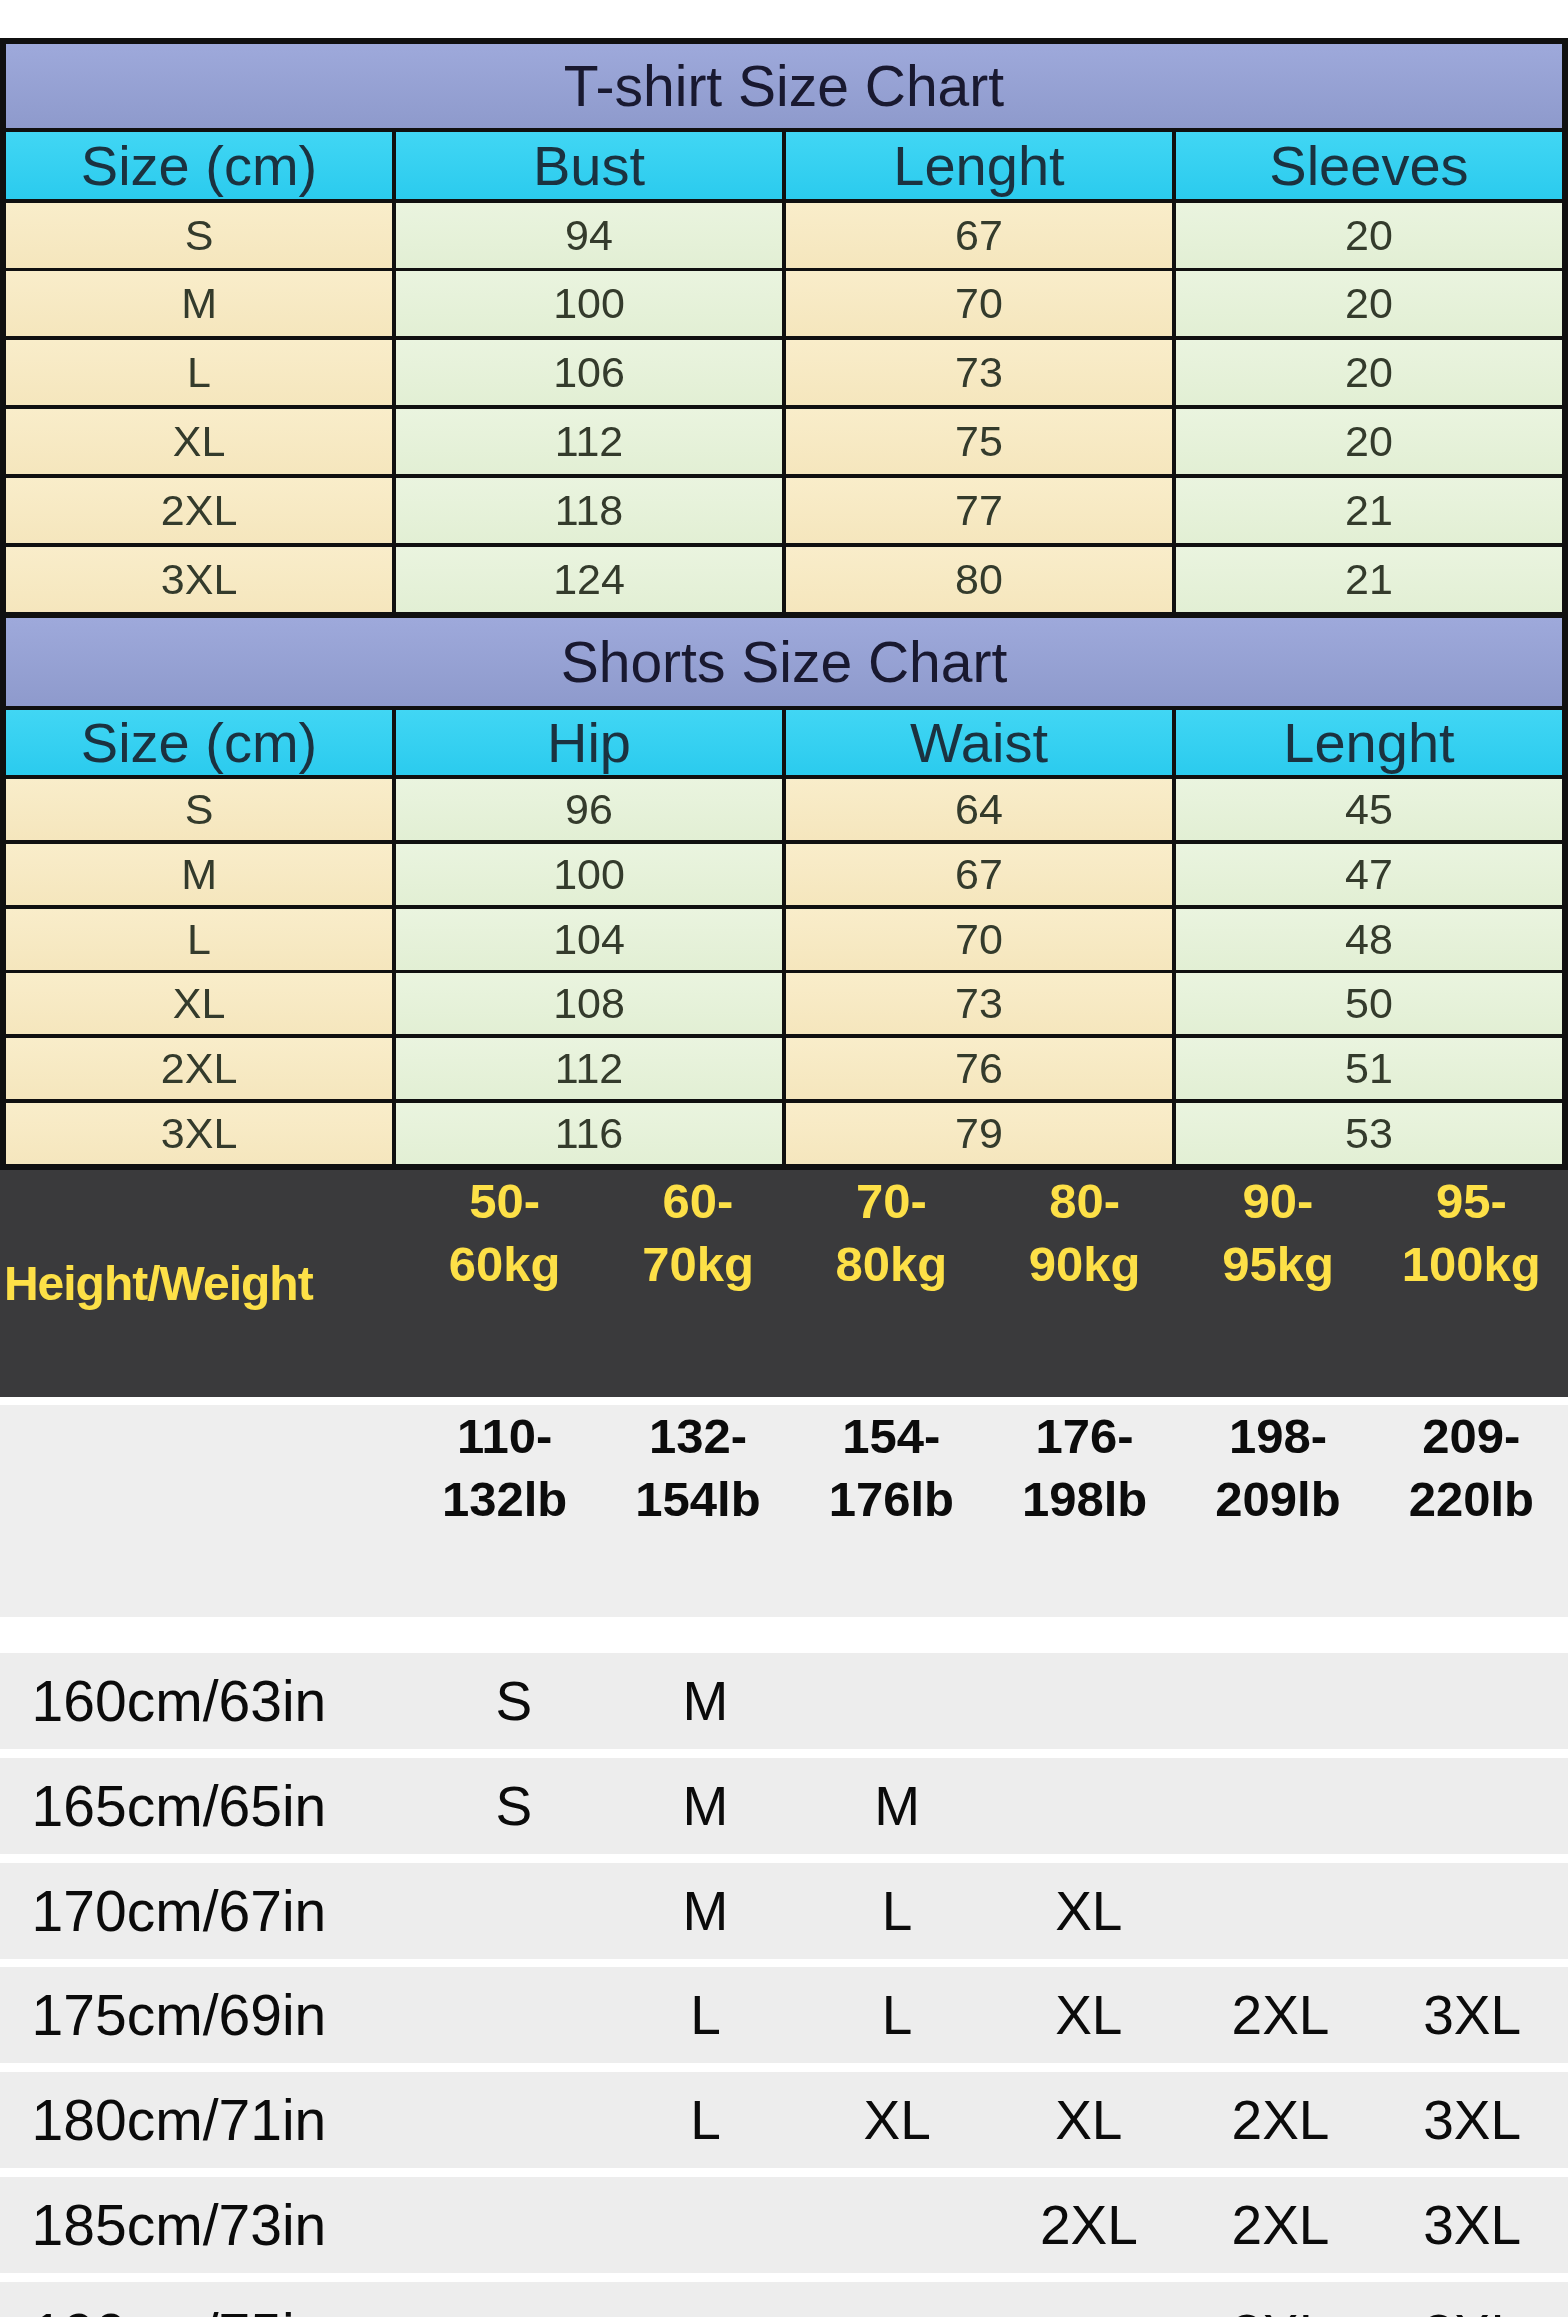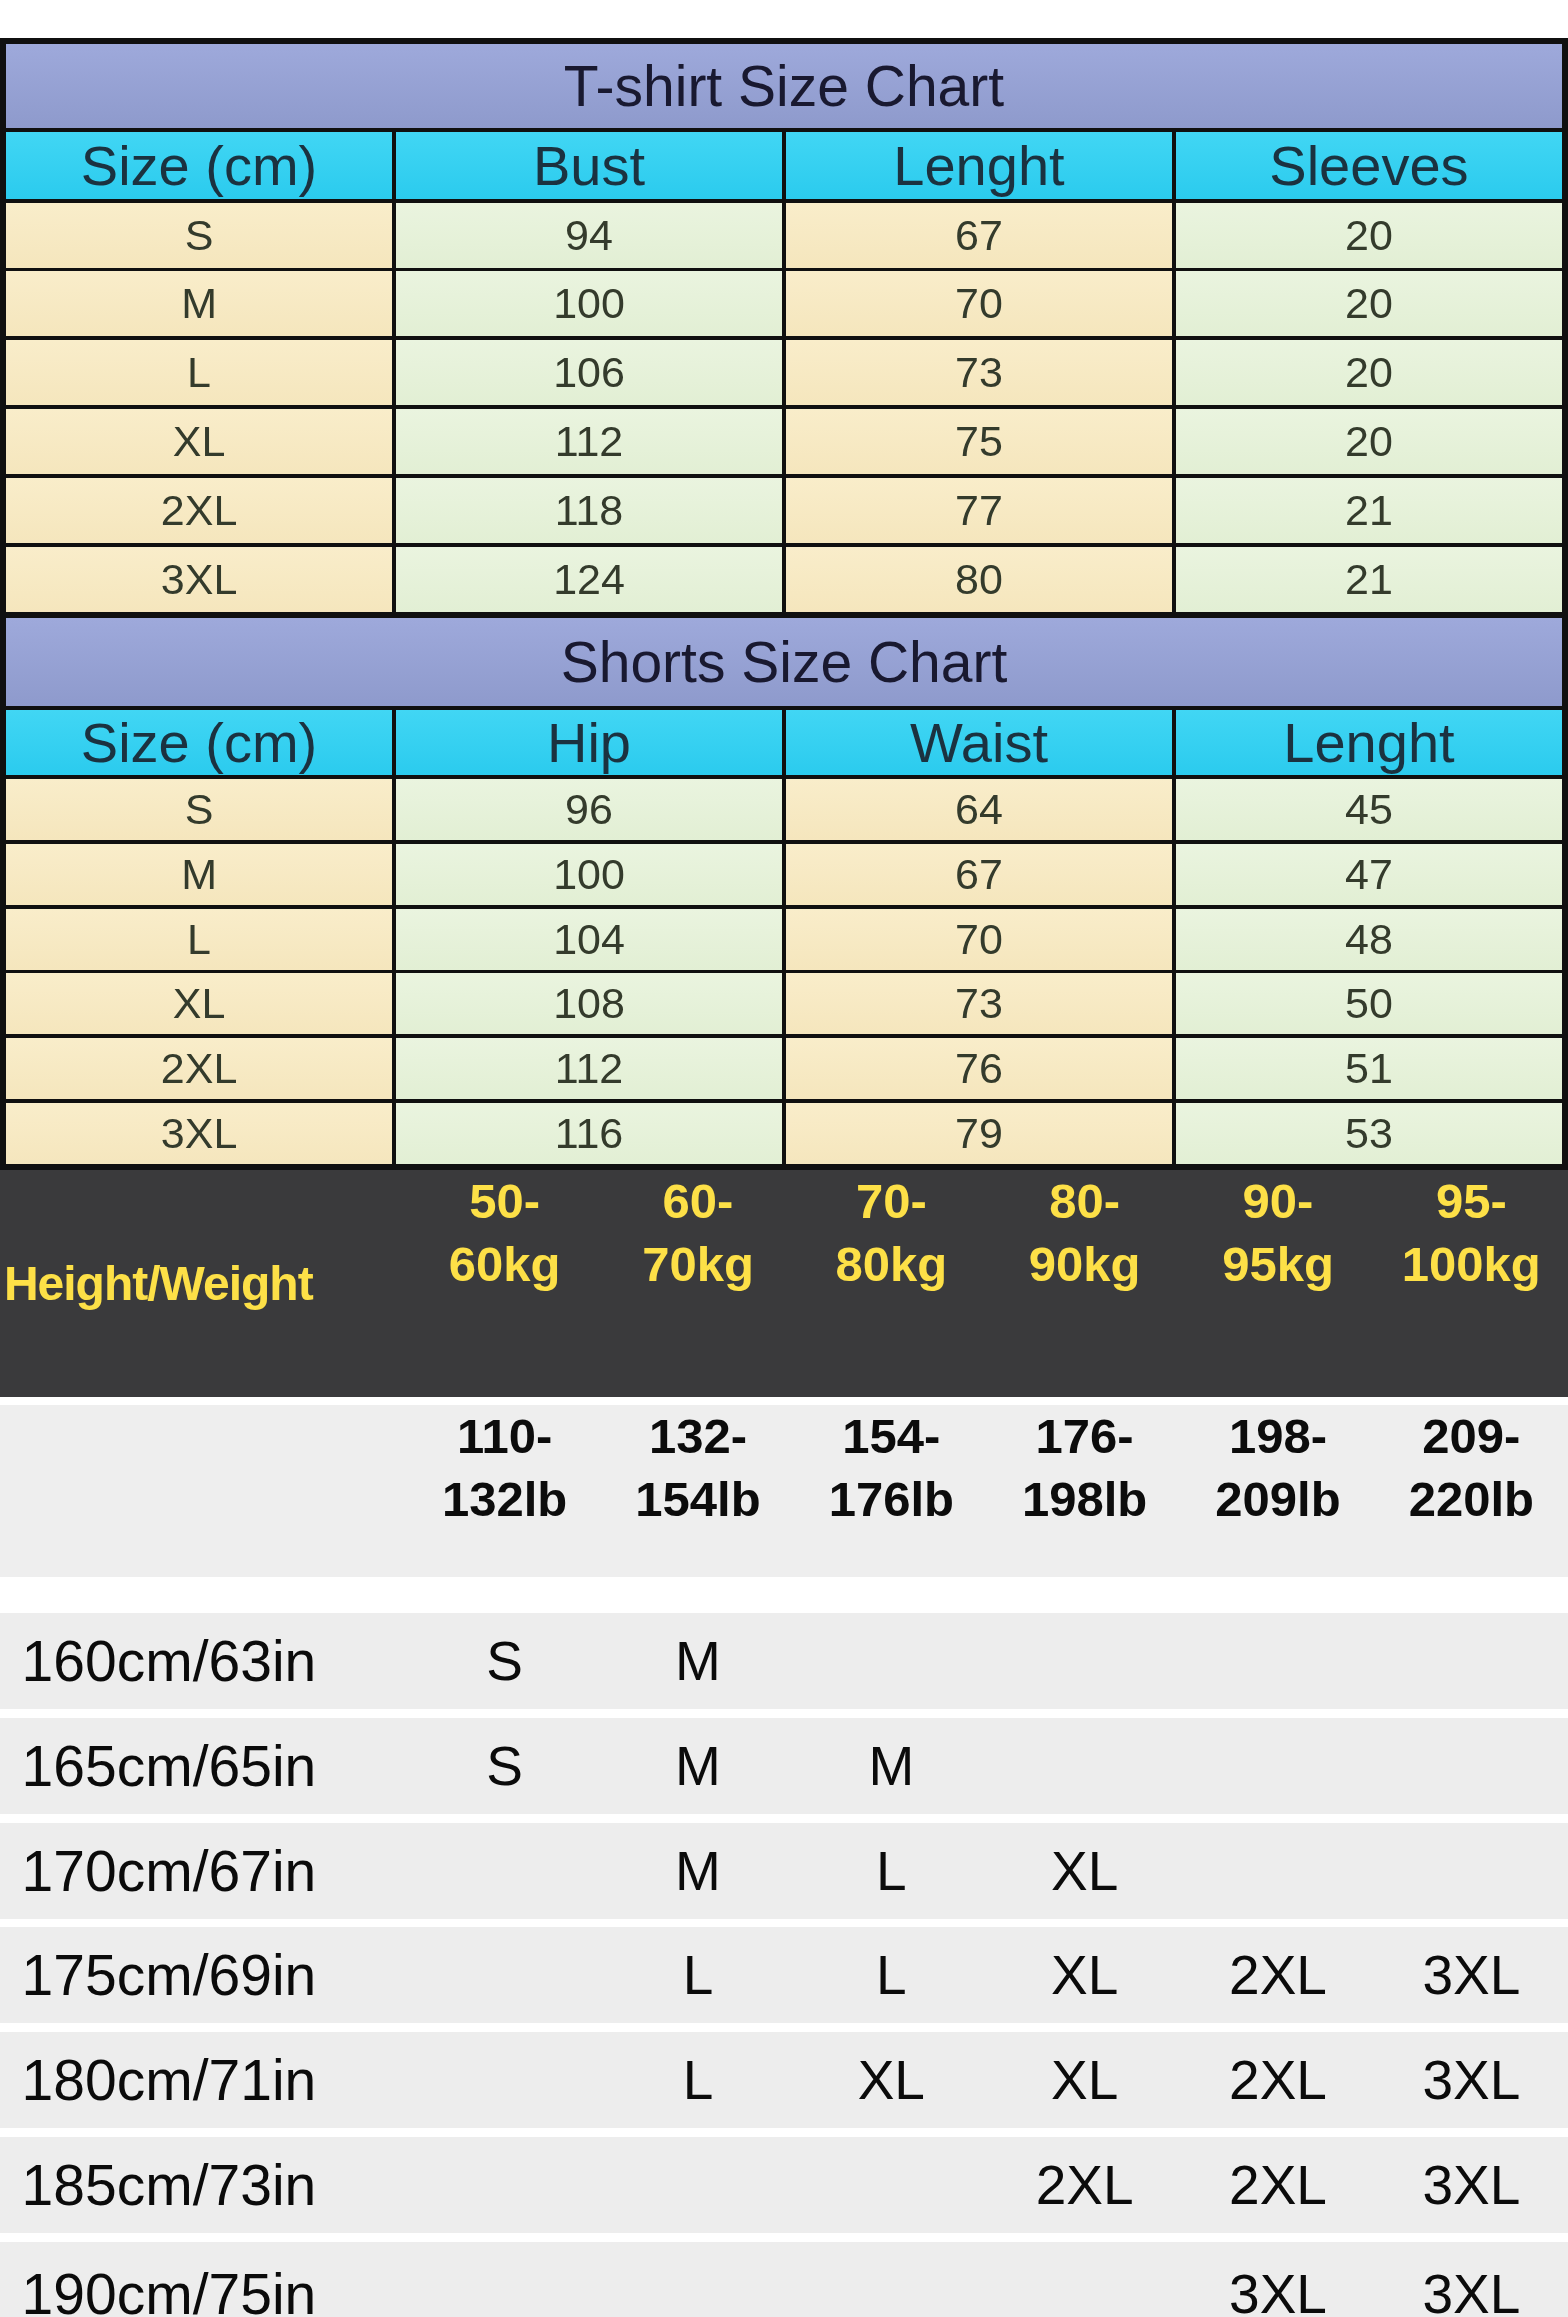--- a/index.html
+++ b/index.html
@@ -62,33 +62,34 @@
     padding-left:3.9px;white-space:nowrap;
   }
   .wcol{
     display:flex;flex-direction:column;
     justify-content:flex-start;align-items:center;
     font-weight:700;font-size:49px;line-height:1.28;
     white-space:nowrap;
   }
   .lb-band{
     margin-top:7.8px;
-    height:172px;
+    height:212px;
     background:#eeeeee;
     color:#0c0c0c;
   }
   .fit-rows{
     margin-top:36px;
     height:734px;
     display:flex;flex-direction:column;gap:8.8px;
   }
   .fit-row{
     height:96px;
     background:#ededed;
     color:#0b0b0b;
+    padding-left:10px;
   }
   .fit-row:last-child{flex:1;}
   .fit-row .height-label{
     display:flex;align-items:center;
     font-size:57px;
     padding-left:21.6px;white-space:nowrap;
   }
   .fit-row .size-rec{
     display:flex;align-items:center;justify-content:center;
     font-size:55px;white-space:nowrap;

